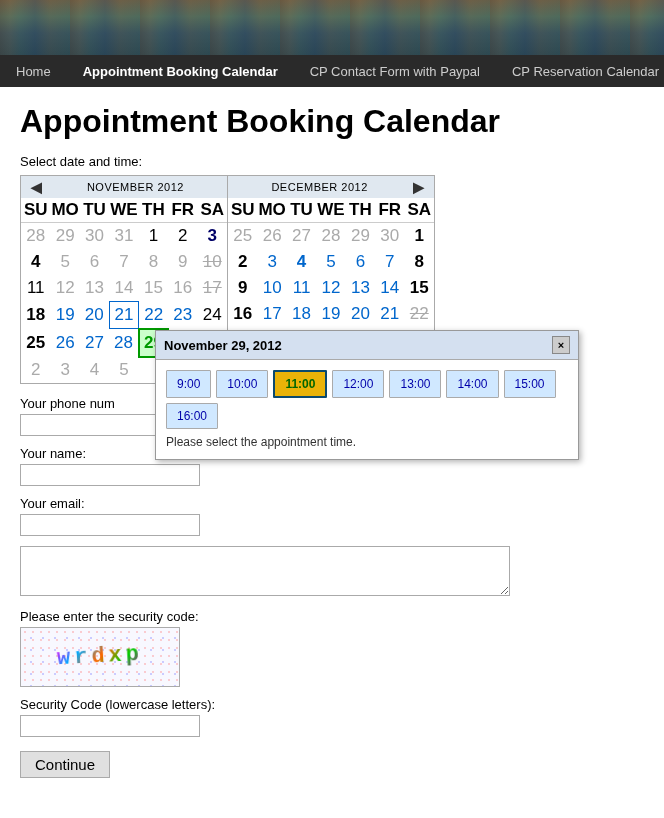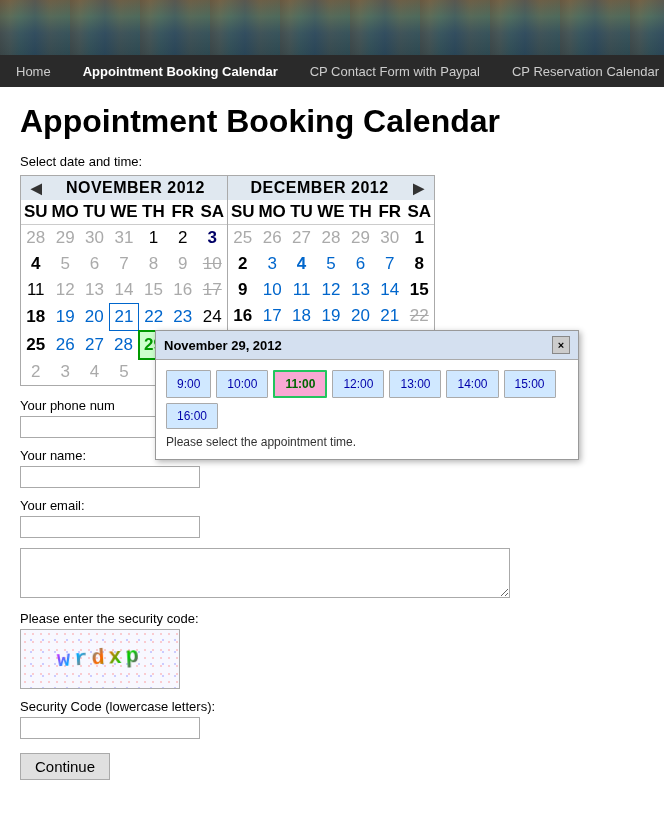--- a/index.html
+++ b/index.html
@@ -98,22 +98,22 @@
       padding: 0 6px;
       user-select: none;
       background: none;
       border: none;
       font-weight: bold;
     }
 
     .cal-month-title {
       flex: 1;
       text-align: center;
-      font-size: 16px;
-      font-weight: bold;
+      font-size: 11px;
+      font-weight: normal;
       letter-spacing: 0.5px;
     }
 
     .cal-grid {
       width: 100%;
       border-collapse: collapse;
       font-size: 17px;
     }
 
     .cal-grid th {
@@ -201,22 +201,22 @@
       padding: 5px 10px;
       border: 1px solid #aaa;
       cursor: pointer;
       font-size: 12px;
       background: #d0e8ff;
       color: #0000aa;
       border-radius: 1px;
     }
 
     .time-slot.selected-time {
-      background: #f9a8d4;
-      border: 2px solid #22c55e;
+      background: #eab308;
+      border: 2px solid #0c4a6e;
       color: #006600;
       font-weight: bold;
     }
 
     .popup-instruction {
       font-size: 12px;
       color: #333;
       margin-top: 6px;
     }
 

